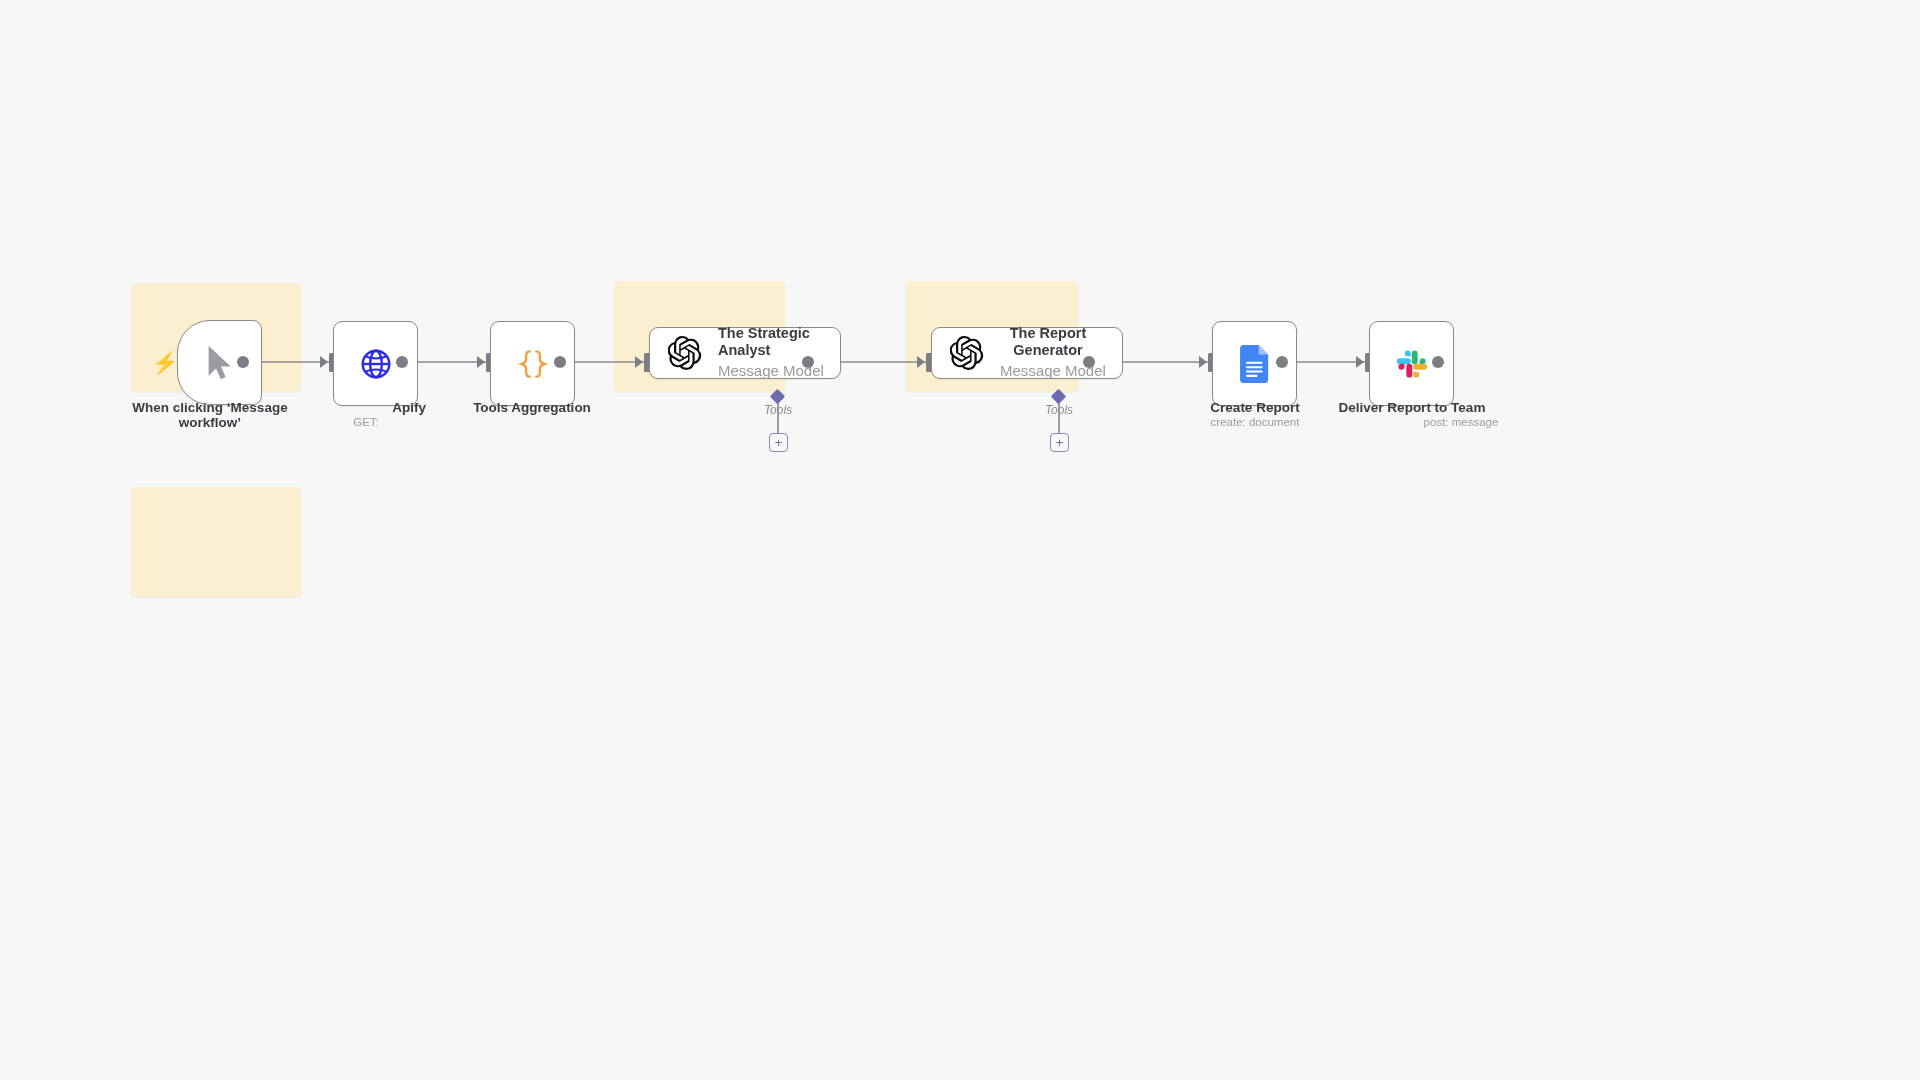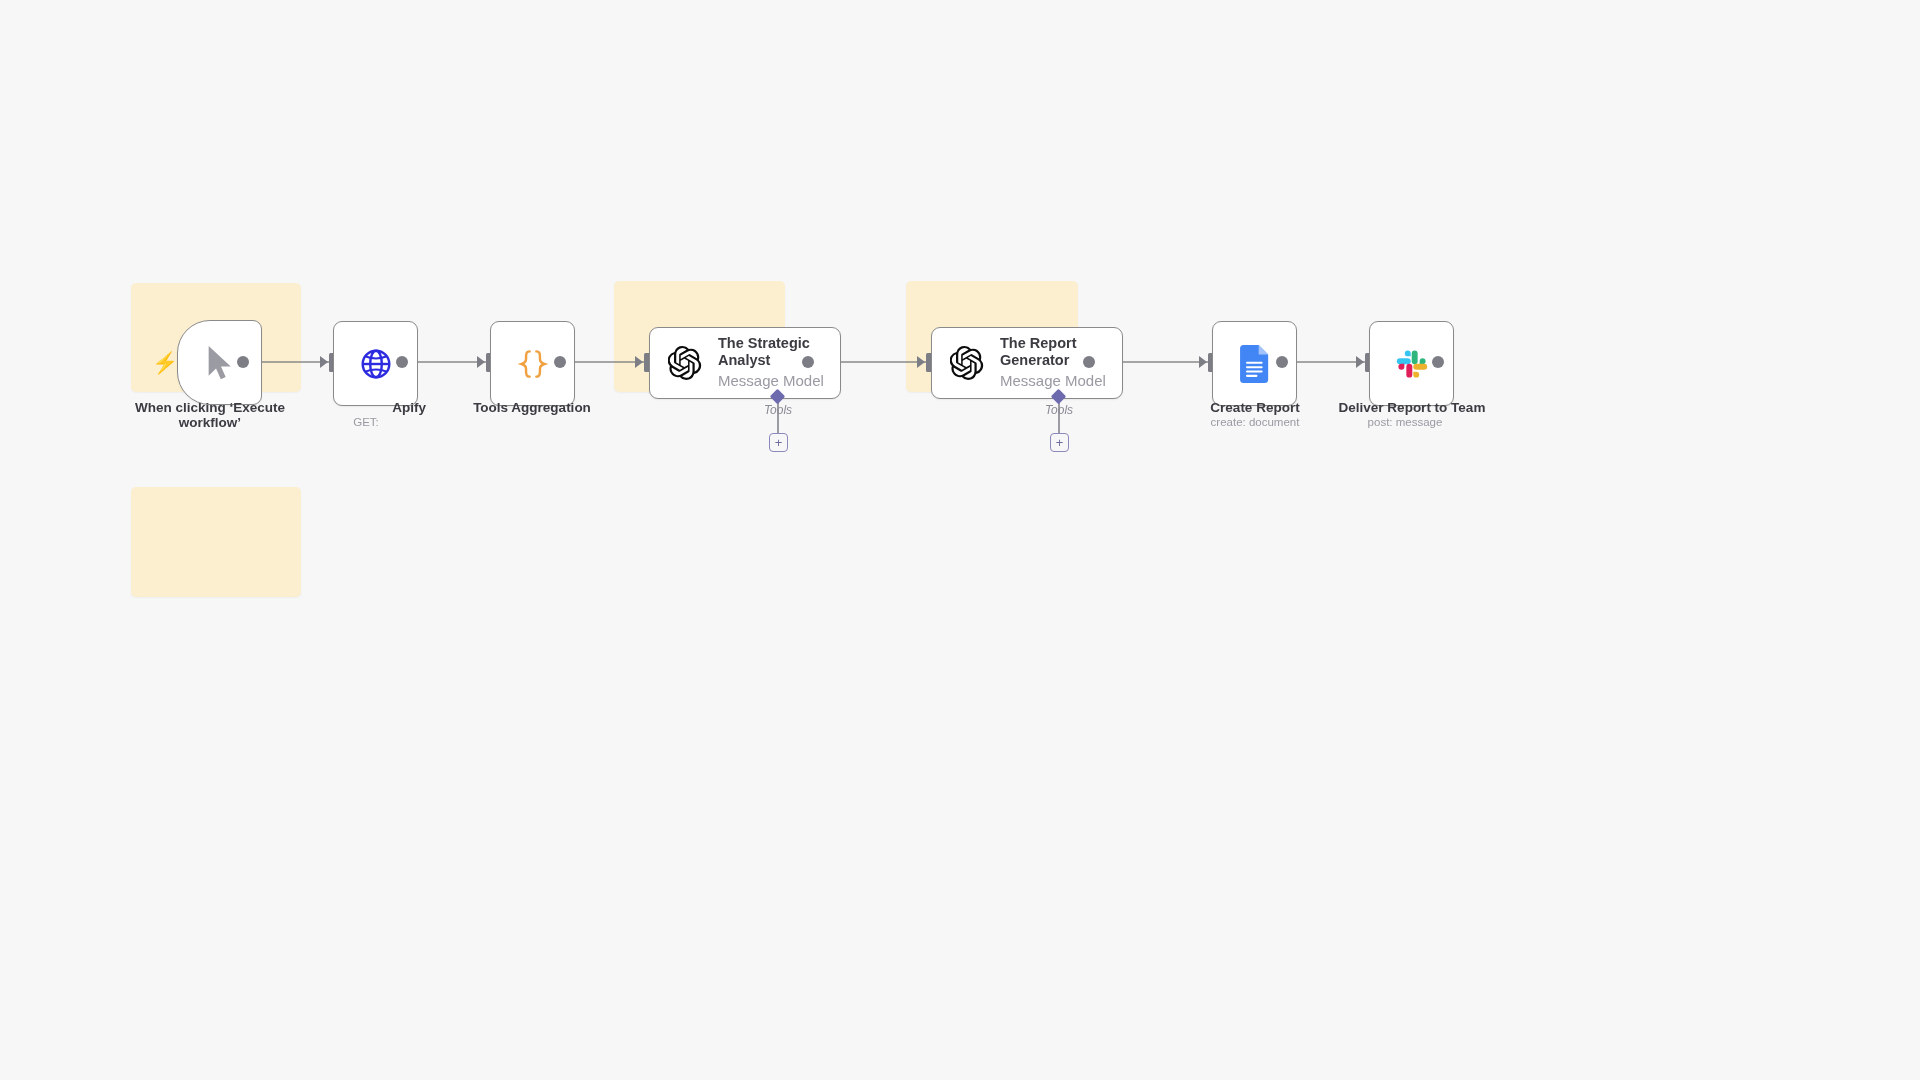--- a/index.html
+++ b/index.html
@@ -55,21 +55,21 @@
   .node.square {
     width: 85px;
     height: 85px;
     display: flex;
     align-items: center;
     justify-content: center;
   }
 
   .node.agent {
     width: 192px;
-    height: 72px;
+    height: 52px;
     display: flex;
     align-items: center;
     padding-left: 18px;
     gap: 16px;
   }
 
   .agent-text { display: flex; flex-direction: column; gap: 1px; }
 
   .agent-title {
     font-size: 14.5px;
@@ -203,21 +203,21 @@
     </g>
   </svg>
 
   <div class="bolt" style="left:152px; top:352px;">⚡</div>
   <div class="node trigger square" style="left:177px; top:320px;">
     <svg class="ico" width="34" height="40" viewBox="0 0 24 28">
       <path d="M4 2 L4 23 L9.2 17.8 L12.6 25.4 L16 23.8 L12.7 16.4 L19.6 16.4 Z" fill="#9b9ba3"></path>
     </svg>
   </div>
   <div class="out-dot" style="left:237px; top:356px;"></div>
-  <div class="nodelabel" style="left:130px; top:400px; width:160px;">When clicking ‘Execute workflow’</div>
+  <div class="nodelabel" style="left:130px; top:400px; width:160px;">When clicking ‘Message workflow’</div>
 
   <div class="in-arrow" style="left:320px; top:356px;"></div>
   <div class="in-bar" style="left:329px; top:353px;"></div>
   <div class="node square" style="left:333px; top:321px;">
     <svg class="ico" width="34" height="34" viewBox="0 0 24 24">
       <circle cx="12" cy="12" r="9.4" fill="none" stroke="#2d2be0" stroke-width="1.7"></circle>
       <ellipse cx="12" cy="12" rx="4.1" ry="9.4" fill="none" stroke="#2d2be0" stroke-width="1.7"></ellipse>
       <line x1="2.6" y1="12" x2="21.4" y2="12" stroke="#2d2be0" stroke-width="1.7"></line>
       <path d="M4.3 6.6 Q12 9.6 19.7 6.6" fill="none" stroke="#2d2be0" stroke-width="1.5"></path>
       <path d="M4.3 17.4 Q12 14.4 19.7 17.4" fill="none" stroke="#2d2be0" stroke-width="1.5"></path>
@@ -263,21 +263,21 @@
       <div class="agent-sub">Message Model</div>
     </div>
   </div>
   <div class="out-dot" style="left:802px; top:356px;"></div>
   <div class="diamond" style="left:772px; top:391px;"></div>
   <div class="tools-label" style="left:748px; top:403px;">Tools</div>
   <div class="plus-box" style="left:769px; top:433px;">+</div>
 
   <div class="in-arrow" style="left:917px; top:356px;"></div>
   <div class="in-bar" style="left:926px; top:353px;"></div>
-  <div class="node agent" style="left:931px; top:327px;">
+  <div class="node agent" style="left:931px; top:327px;text-align:center;">
     <svg class="ico" width="34" height="34" viewBox="0 0 28 28">
       <path fill="#0d0d0d" d="M25.4 11.46a6.93 6.93 0 0 0-.6-5.69 7.01 7.01 0 0 0-7.55-3.36A6.93
         6.93 0 0 0 12.02 0a7.01 7.01 0 0 0-6.69 4.85 6.94 6.94 0 0 0-4.64 3.36 7.01 7.01 0 0 0
         .86 8.22 6.93 6.93 0 0 0 .6 5.69 7.01 7.01 0 0 0 7.55 3.36A6.93 6.93 0 0 0 14.93 28a7.01
         7.01 0 0 0 6.69-4.86 6.94 6.94 0 0 0 4.64-3.36 7.01 7.01 0 0 0-.86-8.22zM14.93 26.16a5.2
         5.2 0 0 1-3.34-1.2l.17-.1 5.55-3.2a.9.9 0 0 0 .46-.79v-7.83l2.35 1.36c.02 0 .04.03.04.06v6.48a5.23
         5.23 0 0 1-5.23 5.22zM3.7 21.37a5.2 5.2 0 0 1-.62-3.5l.17.1 5.55 3.2a.9.9 0 0 0 .9 0l6.78-3.91v2.71a.08.08
         0 0 1-.04.07l-5.61 3.24a5.23 5.23 0 0 1-7.13-1.91zM2.24 9.13a5.2 5.2 0 0 1 2.72-2.29v6.59a.87.87
         0 0 0 .45.78l6.76 3.9-2.35 1.36a.08.08 0 0 1-.08 0l-5.61-3.24a5.23 5.23 0 0 1-1.9-7.1zm19.28
         4.48l-6.78-3.93 2.35-1.35a.08.08 0 0 1 .08 0l5.61 3.24a5.22 5.22 0 0 1-.8 9.42v-6.6a.88.88
@@ -325,15 +325,15 @@
         <path fill="#2eb67d" d="M16 10.1V4.5a2.1 2.1 0 1 0-4.2 0v5.6a2.1 2.1 0 1 0 4.2 0z"></path>
         <path fill="#ecb22e" d="M15 21.6a2.1 2.1 0 1 0 0-4.2h-2.1v2.1a2.1 2.1 0 0 0 2.1 2.1z"></path>
         <path fill="#ecb22e" d="M15 16h5.6a2.1 2.1 0 1 0 0-4.2H15a2.1 2.1 0 1 0 0 4.2z"></path>
         <path fill="#e01e5a" d="M2.4 13.9a2.1 2.1 0 1 0 4.2 0v-2.1H4.5a2.1 2.1 0 0 0-2.1 2.1z"></path>
         <path fill="#e01e5a" d="M8 13.9v5.6a2.1 2.1 0 1 0 4.2 0v-5.6a2.1 2.1 0 1 0-4.2 0z"></path>
       </g>
     </svg>
   </div>
   <div class="out-dot" style="left:1432px; top:356px;"></div>
   <div class="nodelabel" style="left:1322px; top:400px; width:180px;">Deliver Report to Team</div>
-  <div class="nodesub" style="left:1315px; top:416px; width:180px;">post: message</div>
+  <div class="nodesub" style="left:1371px; top:416px; width:180px;">post: message</div>
 
 </div>
 
 </body></html>

